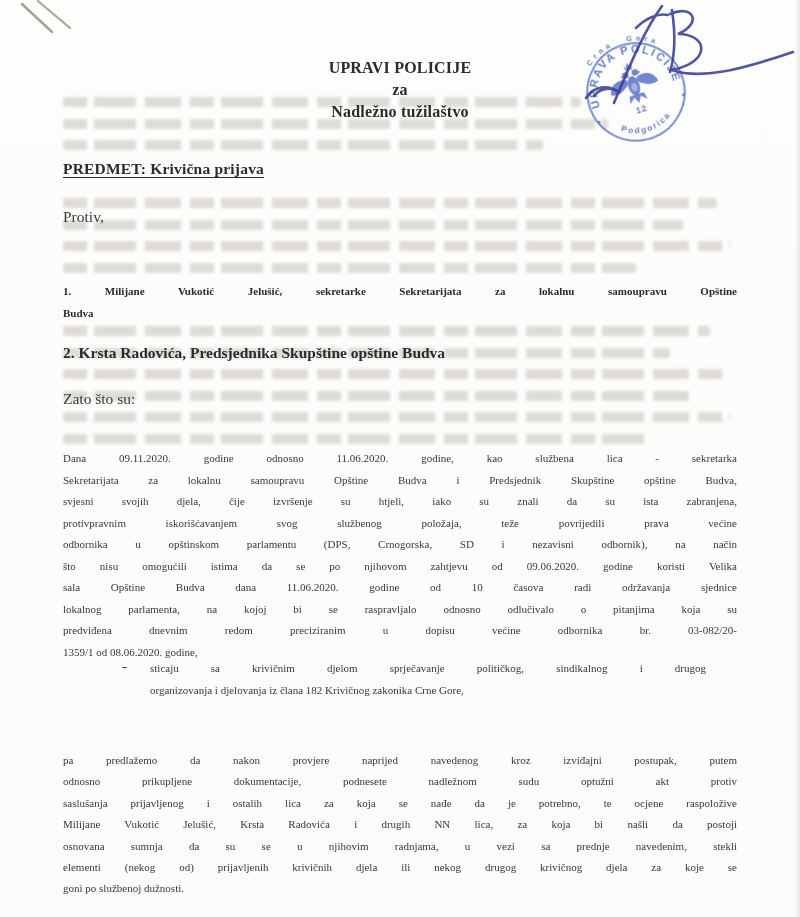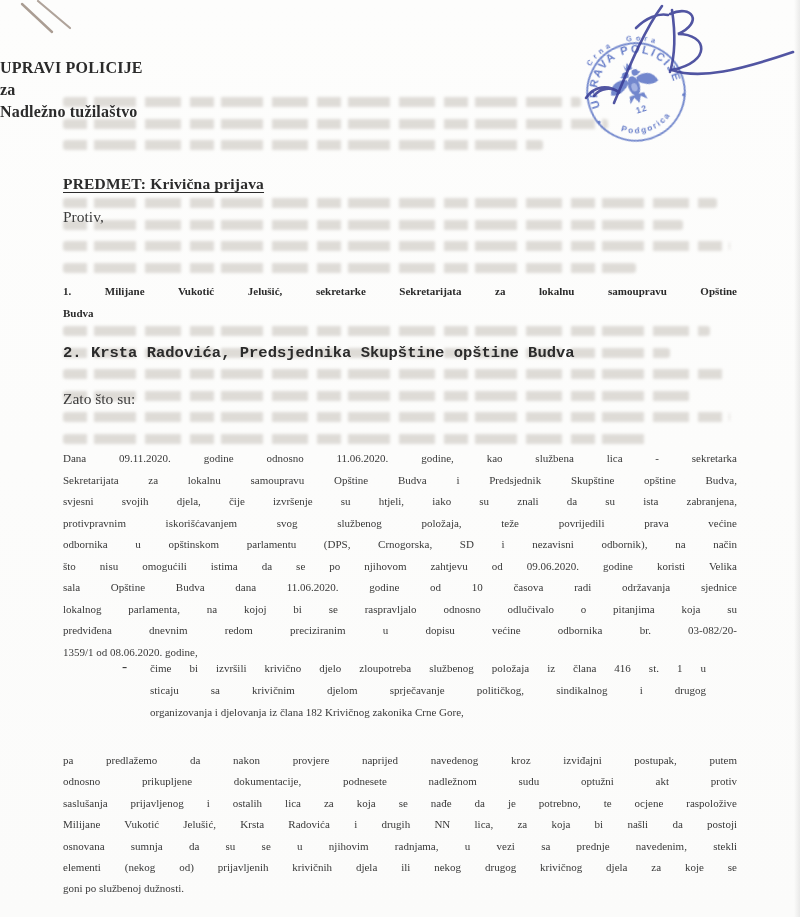--- a/index.html
+++ b/index.html
@@ -5,27 +5,27 @@
   html,body{margin:0;padding:0;background:#ffffff;}
   .page{
     position:relative;width:800px;height:917px;overflow:hidden;
     background:linear-gradient(180deg,#fdfdfc 0%,#fbfbfa 100%);
     font-family:"Liberation Serif","DejaVu Serif",serif;
     color:#3c3c3c;
   }
   .abs{position:absolute;}
   
   .doc-header{
-    left:0;top:57px;width:800px;text-align:left;
+    left:0;top:57px;width:800px;text-align:center;
     font-weight:bold;color:#2b2b2b;font-size:16px;line-height:22px;
     letter-spacing:.2px;
   }
   
   .subject{
-    left:63px;top:175px;font-weight:bold;color:#2b2b2b;font-size:15.5px;
+    left:63px;top:160px;font-weight:bold;color:#2b2b2b;font-size:15.5px;
     text-decoration:underline;text-underline-offset:3px;letter-spacing:.2px;
   }
   .plain{font-size:15.5px;color:#3c3c3c;}
   .boldline{font-weight:bold;color:#2b2b2b;font-size:15.5px;}
   
   .para{width:674px;font-size:11px;line-height:21.5px;color:#393939;}
   .para.bold{font-weight:bold;color:#2b2b2b;}
   .tline{white-space:normal;}
   .tline.fill{text-align:justify;text-align-last:justify;-moz-text-align-last:justify;}
   .tline:not(.fill){text-align:left;}
@@ -137,40 +137,39 @@
 
   <div class="abs subject">PREDMET: Krivična prijava</div>
 
   <div class="abs plain" style="left:63px;top:208px;">Protiv,</div>
 
   <div class="abs para bold" style="left:63px;top:281px;">
       <div class="tline fill">1. Milijane Vukotić Jelušić, sekretarke Sekretarijata za lokalnu samoupravu Opštine</div>
       <div class="tline">Budva</div>
     </div>
 
-  <div class="abs boldline" style="left:63px;top:344px;font-family:Liberation Mono, monospace;">2. Krsta Radovića, Predsjednika Skupštine opštine Budva</div>
+  <div class="abs boldline" style="left:63px;top:344px;">2. Krsta Radovića, Predsjednika Skupštine opštine Budva</div>
 
   <div class="abs plain" style="left:63px;top:390px;">Zato što su:</div>
 
   <div class="abs para" style="left:63px;top:448px;">
       <div class="tline fill">Dana 09.11.2020. godine odnosno 11.06.2020. godine, kao službena lica - sekretarka</div>
       <div class="tline fill">Sekretarijata za lokalnu samoupravu Opštine Budva i Predsjednik Skupštine opštine Budva,</div>
       <div class="tline fill">svjesni svojih djela, čije izvršenje su htjeli, iako su znali da su ista zabranjena,</div>
       <div class="tline fill">protivpravnim iskorišćavanjem svog službenog položaja, teže povrijedili prava većine</div>
       <div class="tline fill">odbornika u opštinskom parlamentu (DPS, Crnogorska, SD i nezavisni odbornik), na način</div>
       <div class="tline fill">što nisu omogućili istima da se po njihovom zahtjevu od 09.06.2020. godine koristi Velika</div>
       <div class="tline fill">sala Opštine Budva dana 11.06.2020. godine od 10 časova radi održavanja sjednice</div>
       <div class="tline fill">lokalnog parlamenta, na kojoj bi se raspravljalo odnosno odlučivalo o pitanjima koja su</div>
       <div class="tline fill">predviđena dnevnim redom preciziranim u dopisu većine odbornika br. 03-082/20-</div>
       <div class="tline">1359/1 od 08.06.2020. godine,</div>
     </div>
 
   <div class="abs bullet-marker">-</div>
   <div class="abs para" style="left:150px;top:657px;width:556px;line-height:22px;">
-      <div class="tline fill">čime bi izvršili krivično djelo zloupotreba službenog položaja iz člana 416 st. 1 u</div>
       <div class="tline fill">sticaju sa krivičnim djelom sprječavanje političkog, sindikalnog i drugog</div>
       <div class="tline">organizovanja i djelovanja iz člana 182 Krivičnog zakonika Crne Gore,</div>
     </div>
 
   <div class="abs para" style="left:63px;top:750px;line-height:21.4px;">
       <div class="tline fill">pa predlažemo da nakon provjere naprijed navedenog kroz izviđajni postupak, putem</div>
       <div class="tline fill">odnosno prikupljene dokumentacije, podnesete nadležnom sudu optužni akt protiv</div>
       <div class="tline fill">saslušanja prijavljenog i ostalih lica za koja se nađe da je potrebno, te ocjene raspoložive</div>
       <div class="tline fill">Milijane Vukotić Jelušić, Krsta Radovića i drugih NN lica, za koja bi našli da postoji</div>
       <div class="tline fill">osnovana sumnja da su se u njihovim radnjama, u vezi sa prednje navedenim, stekli</div>

